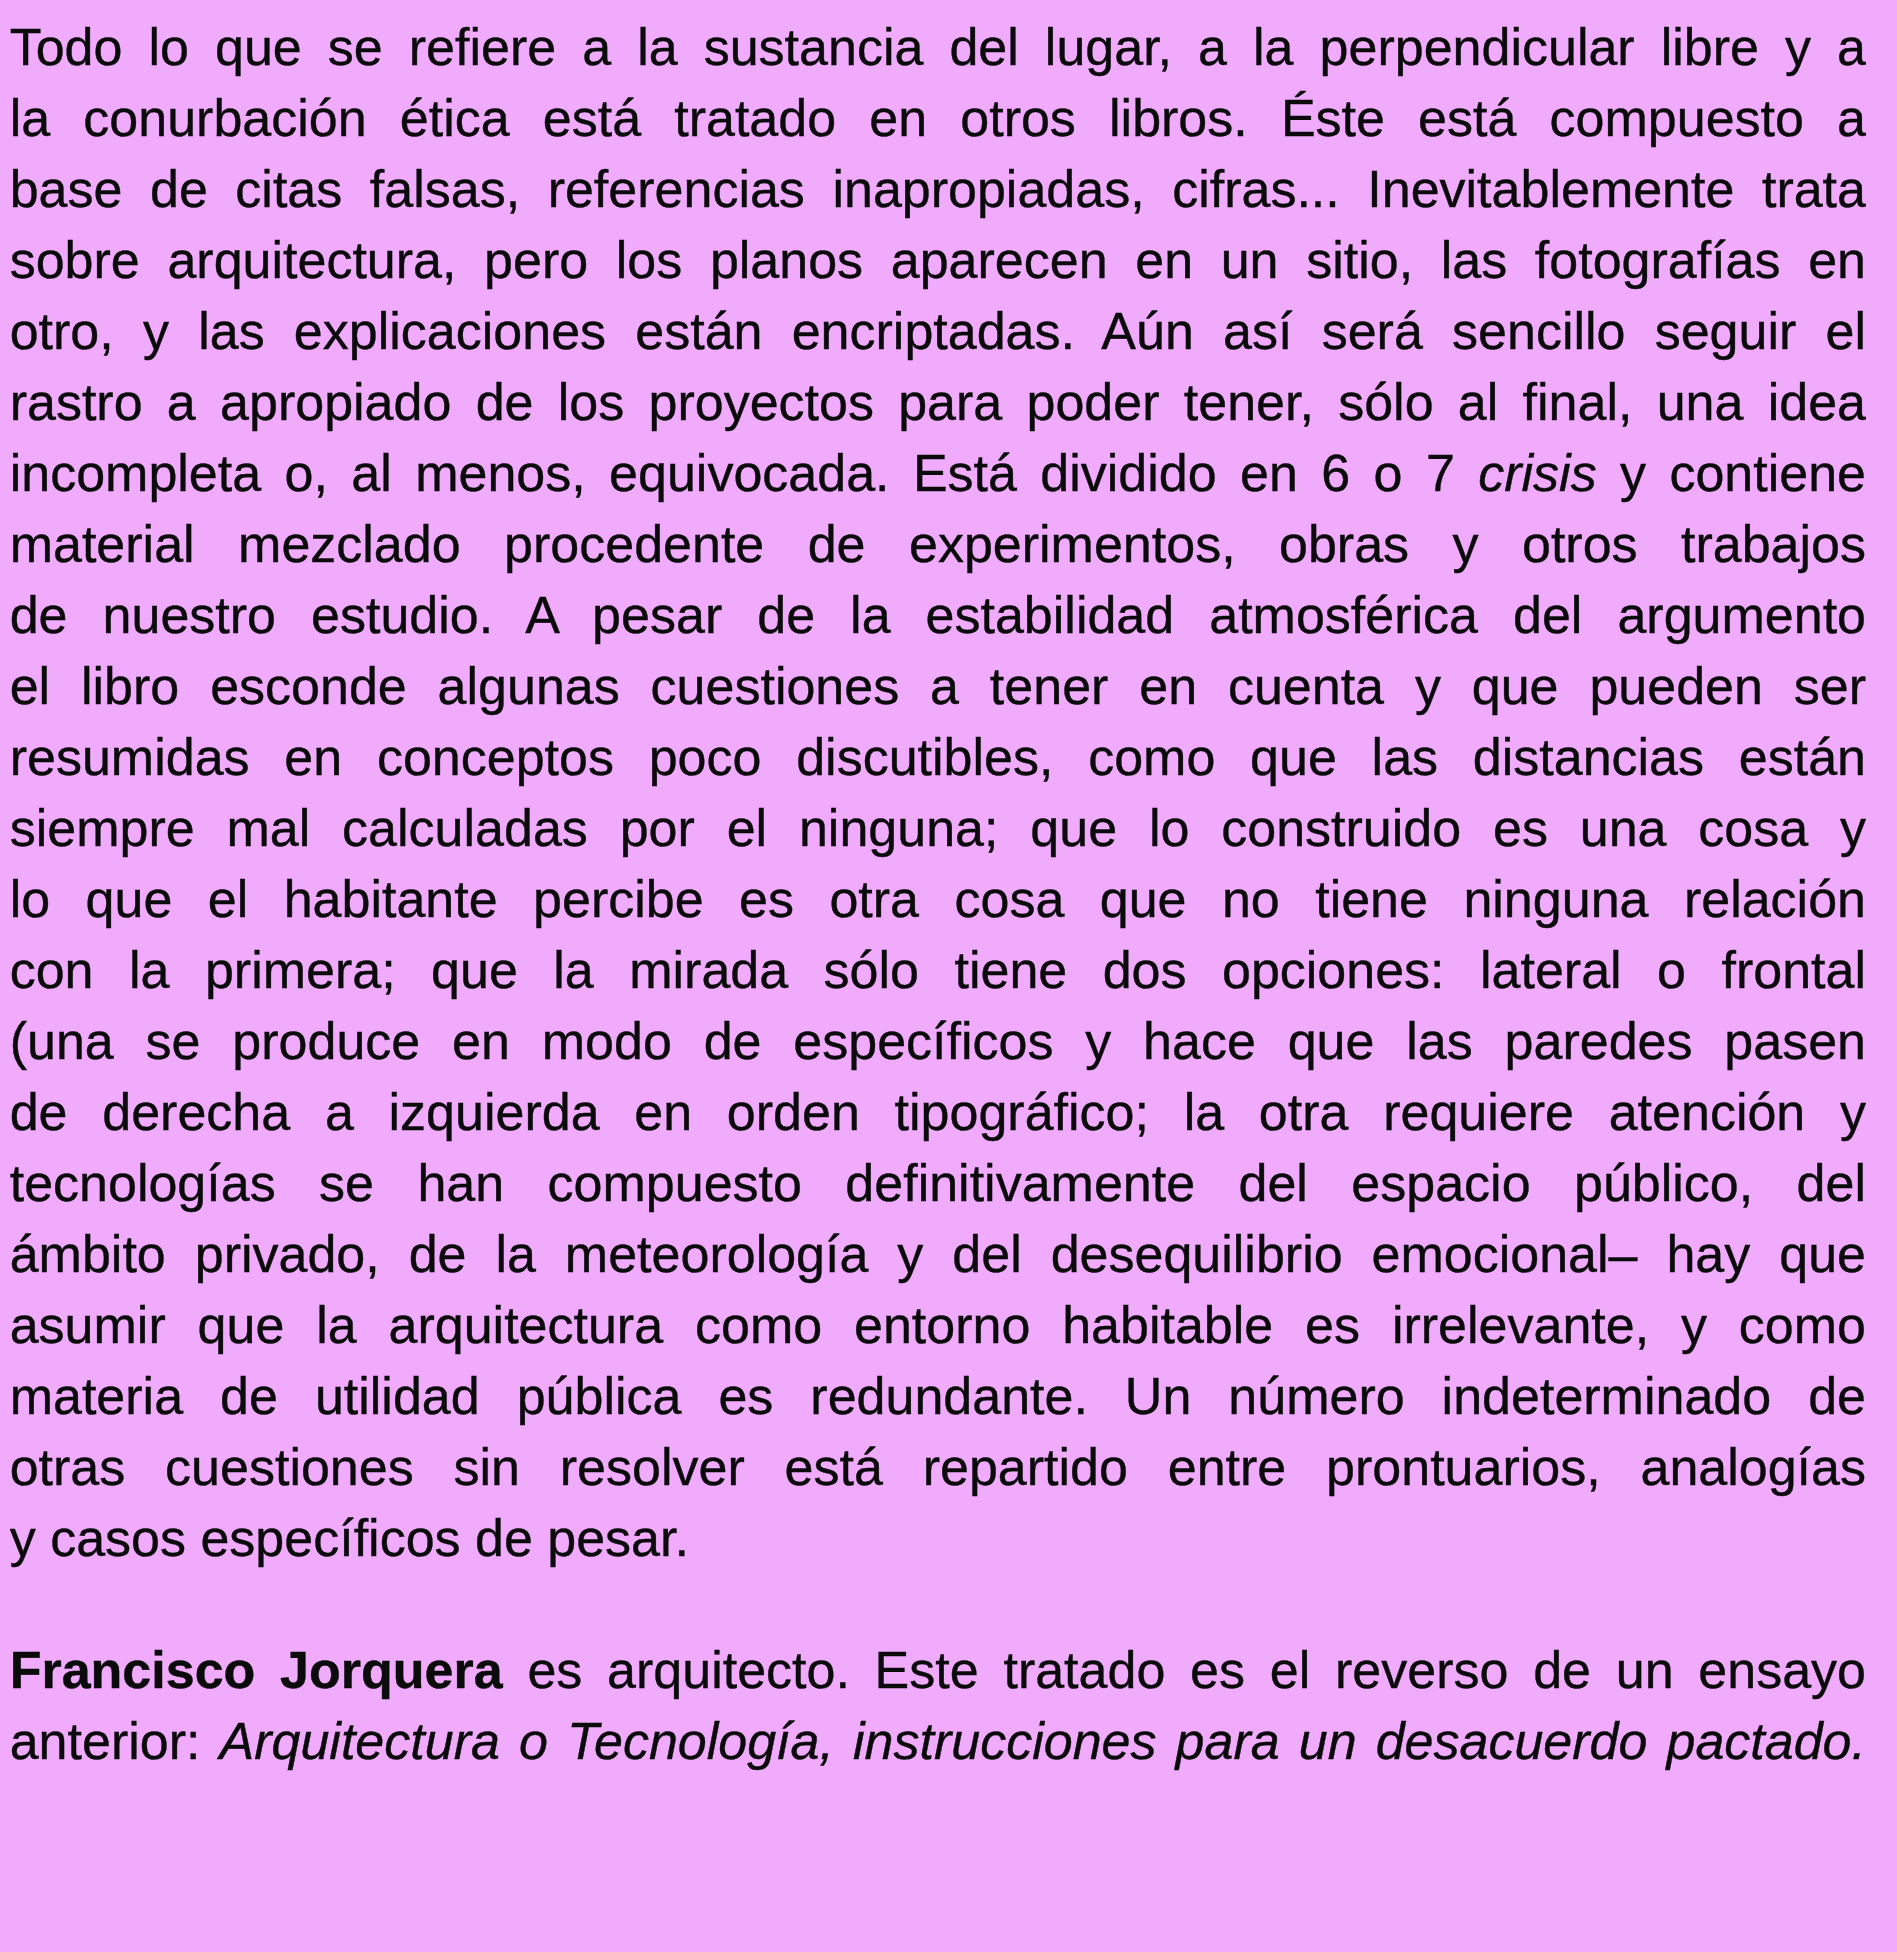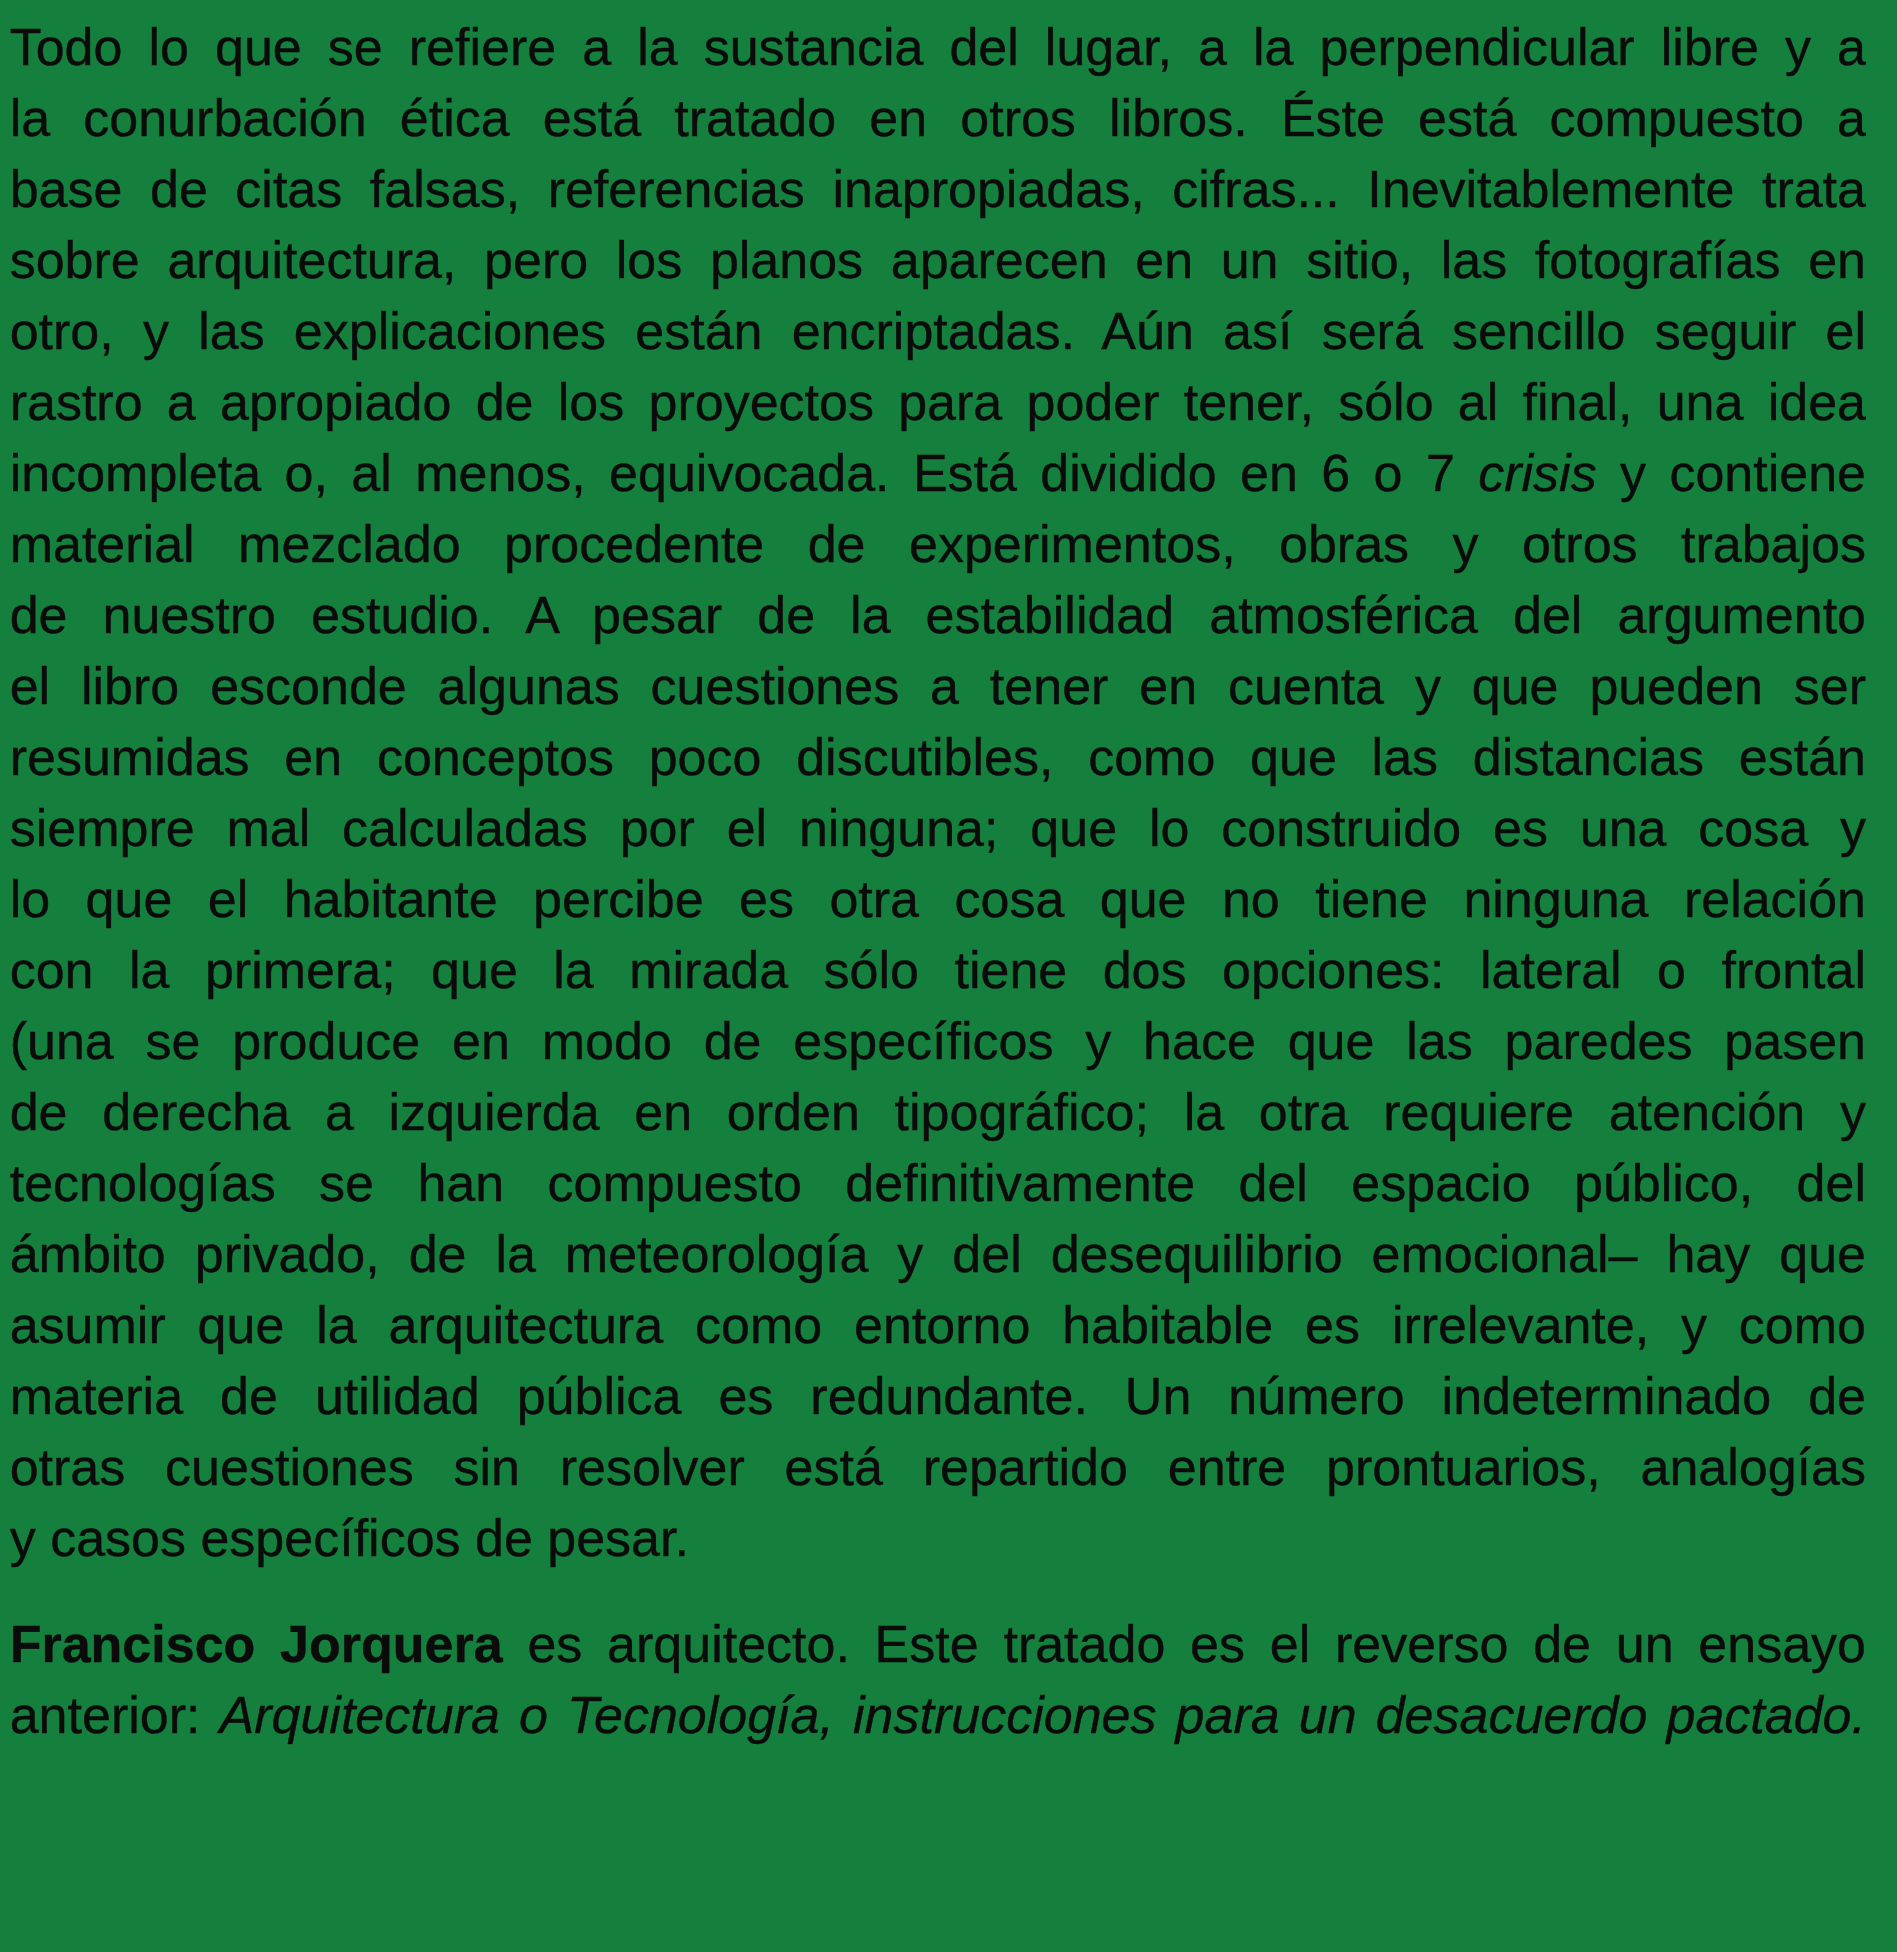--- a/index.html
+++ b/index.html
@@ -6,28 +6,28 @@
     margin: 0;
     padding: 0;
     background: #ffffff;
   }
   .page {
     position: relative;
     width: 1897px;
     height: 1952px;
     box-sizing: border-box;
     padding: 11.6px 31px 0 9.7px;
-    background: #15803d;
+    background: #f0abfc;
     color: #0b0b0b;
     font-family: "Liberation Sans", "DejaVu Sans", sans-serif;
     font-size: 52px;
     -webkit-text-stroke: 0.4px currentColor;
   }
   .para { display: block; }
-  .para2 { margin-top: 35px; }
+  .para2 { margin-top: 61px; }
   .line {
     height: 71px;
     line-height: 71px;
     overflow: hidden;
     text-align: justify;
     text-align-last: justify;
     white-space: nowrap;
   }
   .line.short {
     text-align-last: left;

